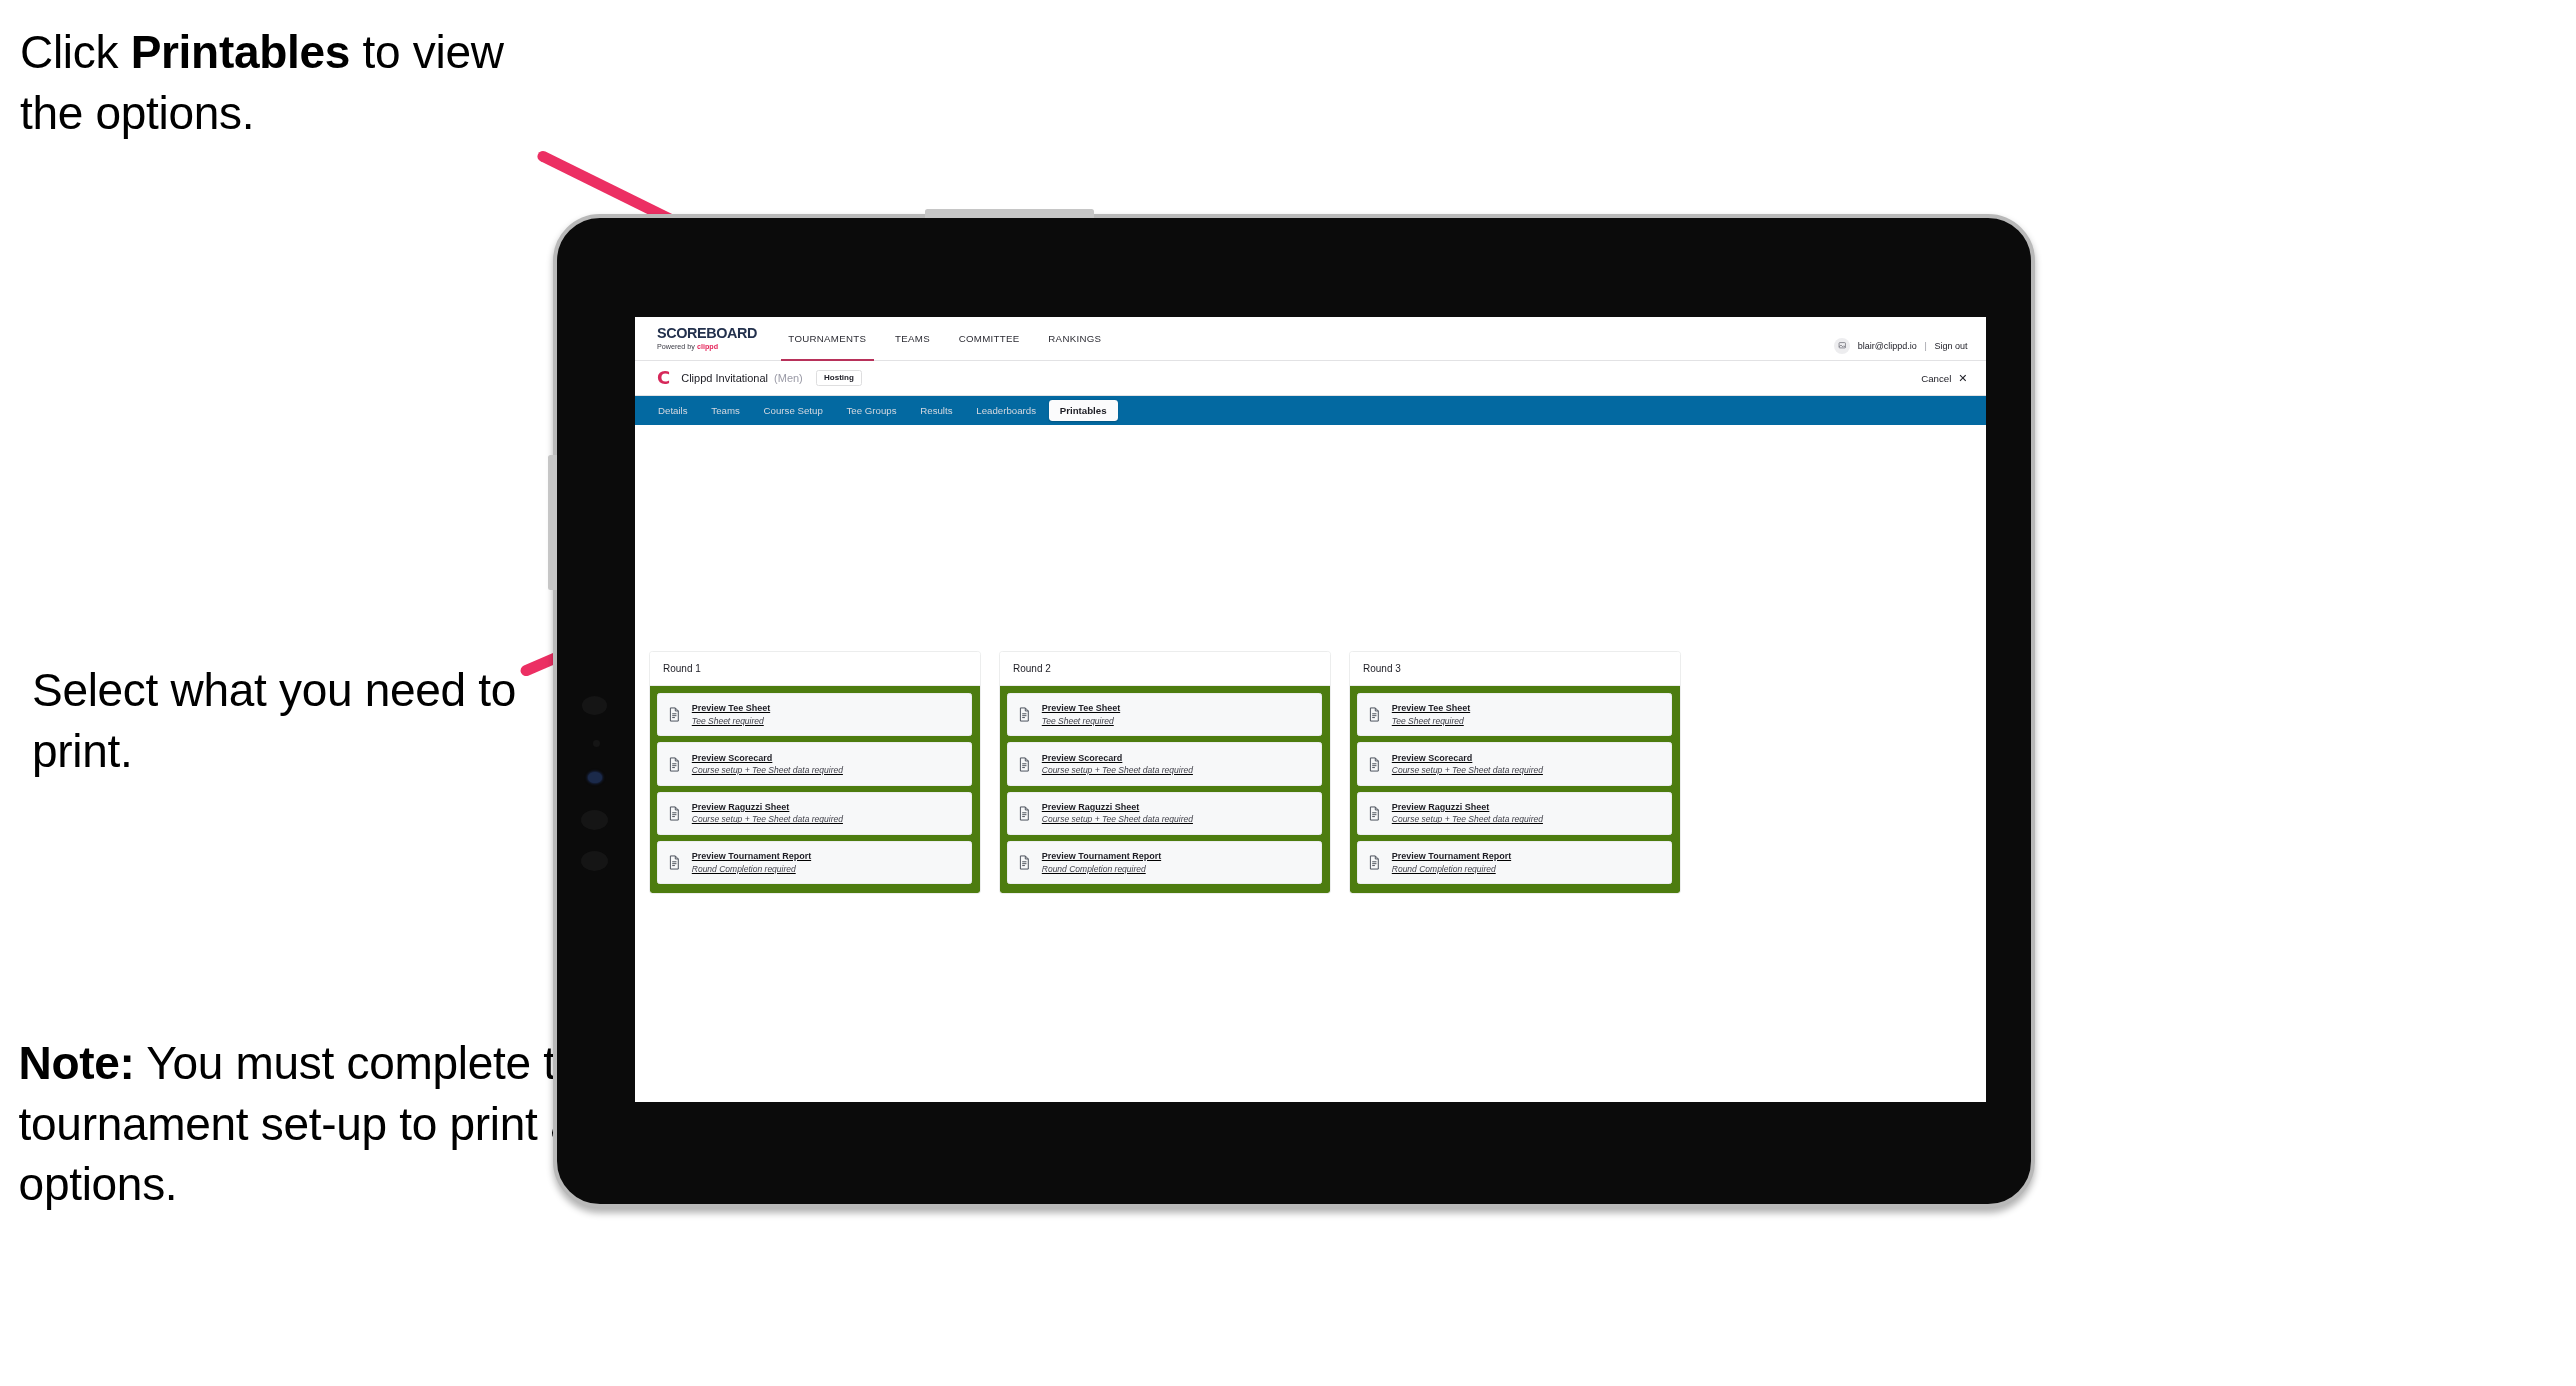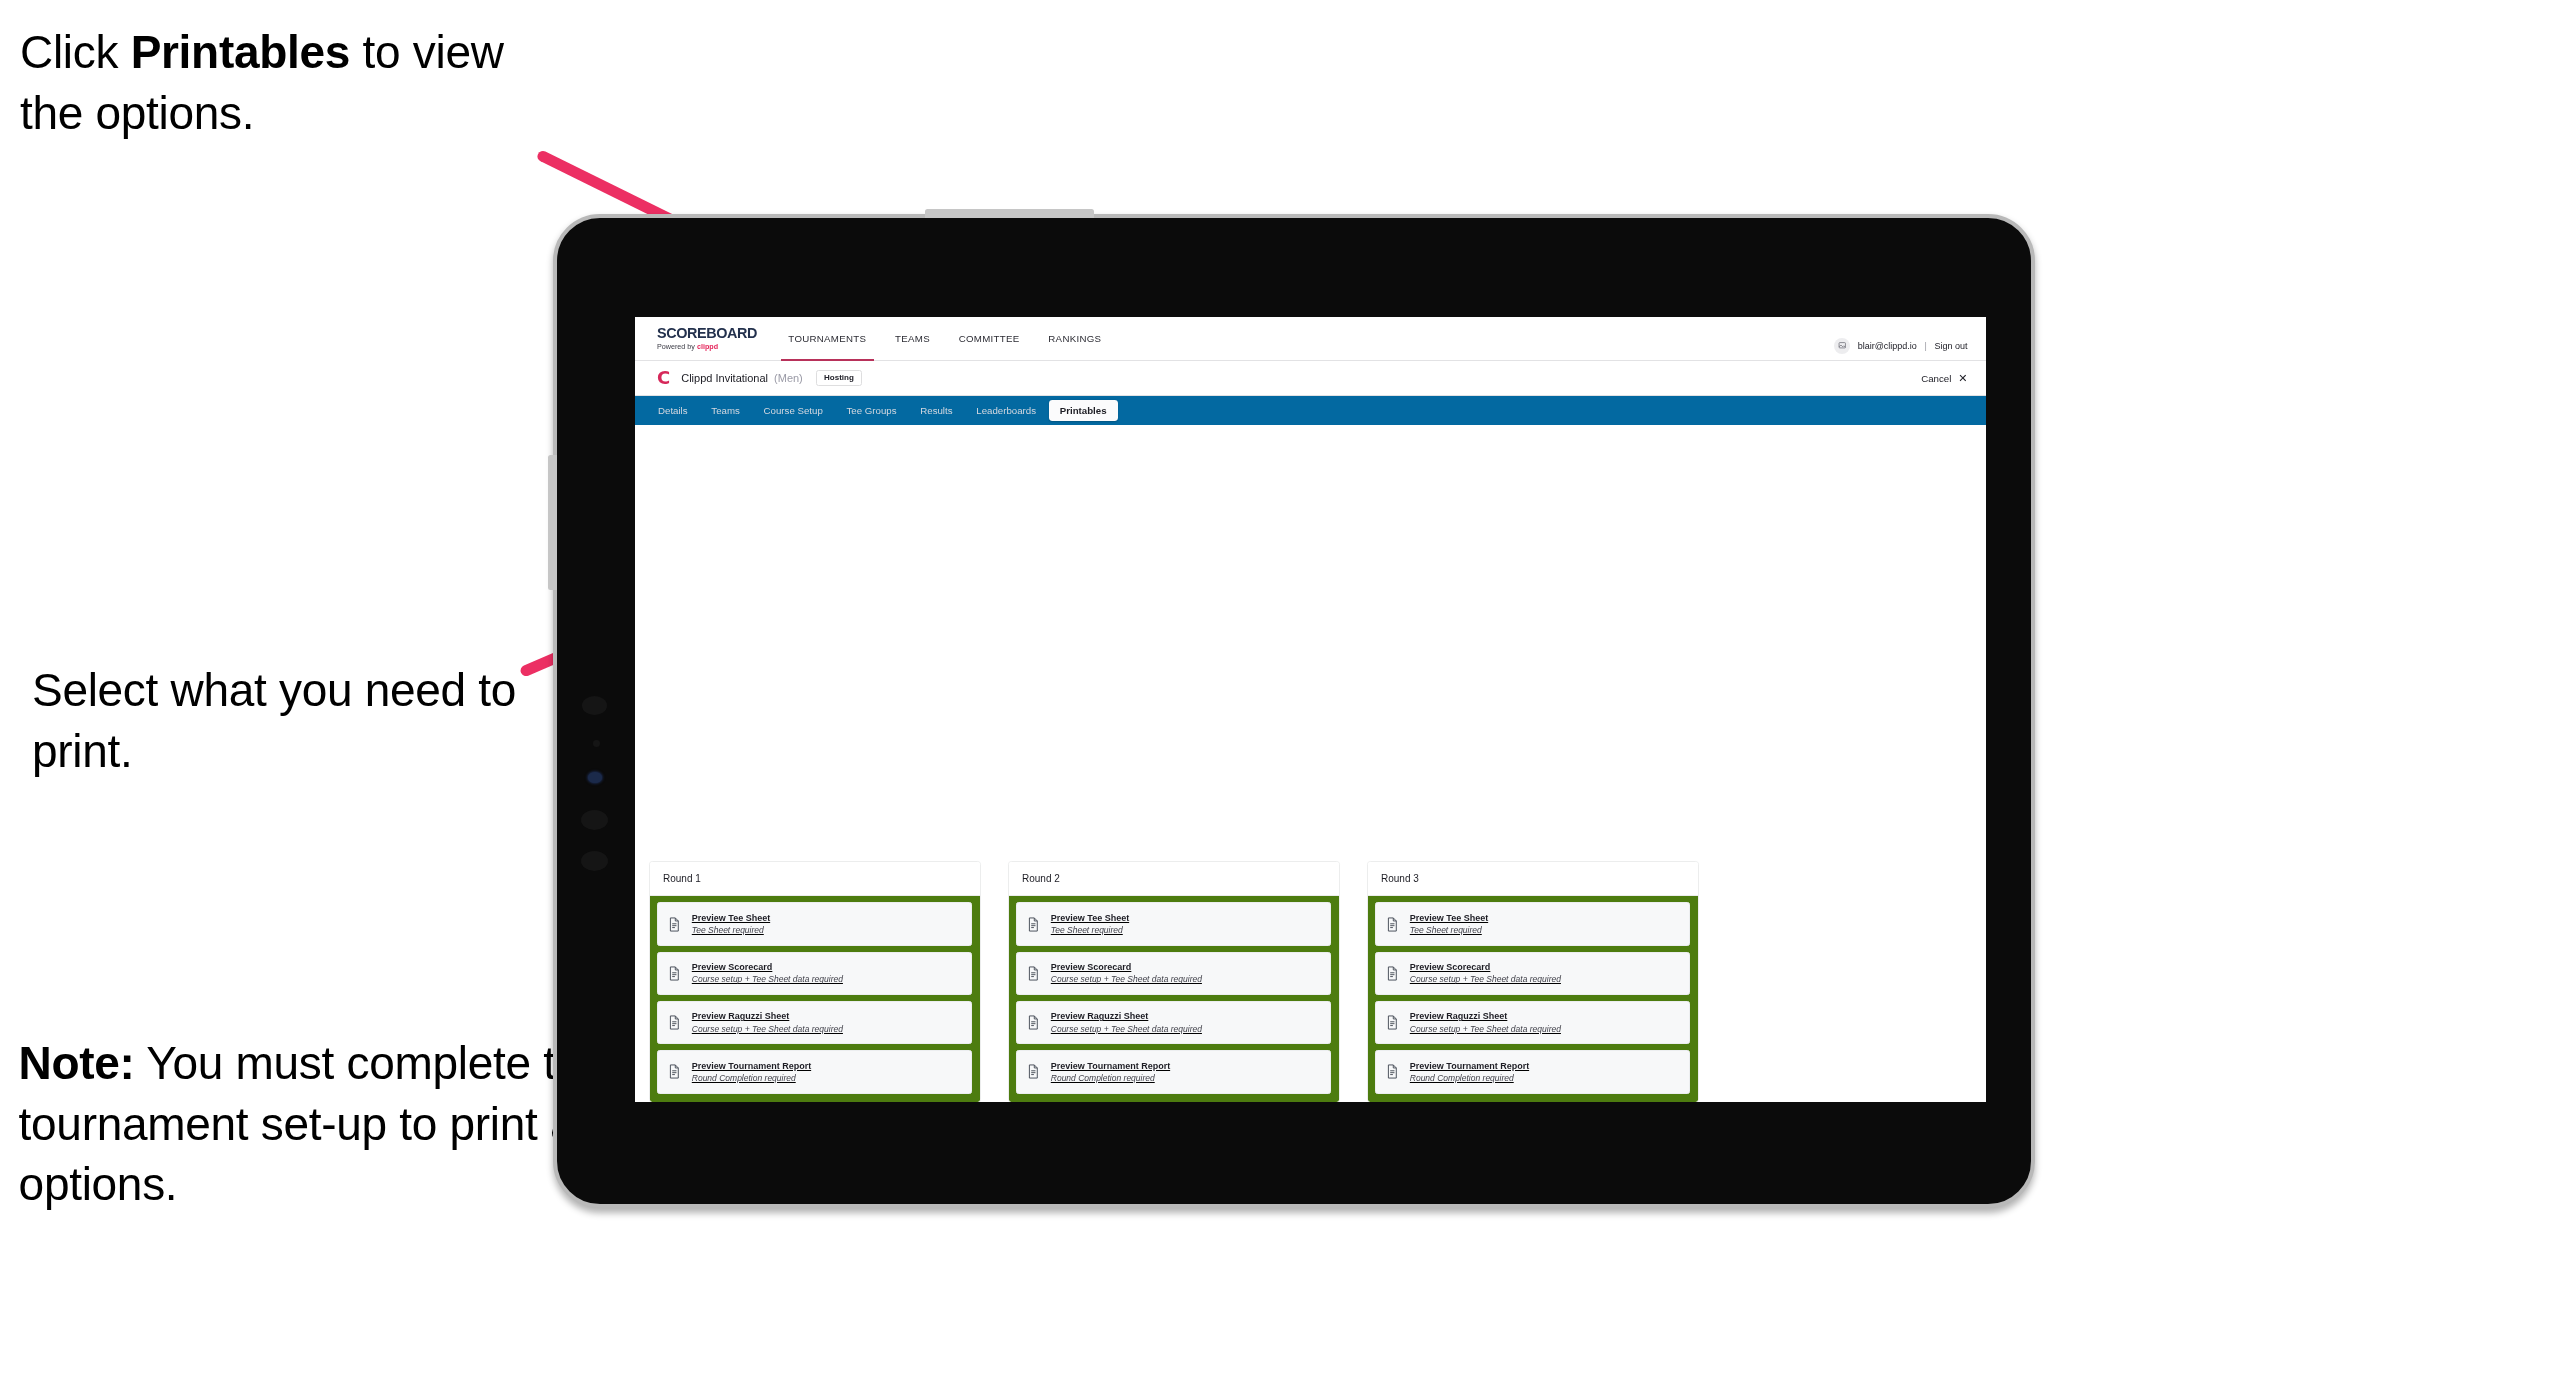--- a/index.html
+++ b/index.html
@@ -235,24 +235,24 @@
     background: #fbfbfc;
     color: #1d1d24;
     font-weight: 700;
     box-shadow: 0 0.8px 1.7px rgba(0,0,0,0.20);
   }
 
   
   #printables-body {
     padding: 17px 13.5px 0 13.5px;
     display: flex;
-    gap: 27px;
+    gap: 18px;
     background: #ffffff;
     height: calc(100% - 107px);
-    align-items: flex-end;
+    align-items: center;
   }
   .round-column {
     width: 332px;
     background: #ffffff;
     border: 0.8px solid #eceded;
     border-radius: 3.4px;
     overflow: hidden;
   }
   .round-header {
     padding: 11px 13.5px;

